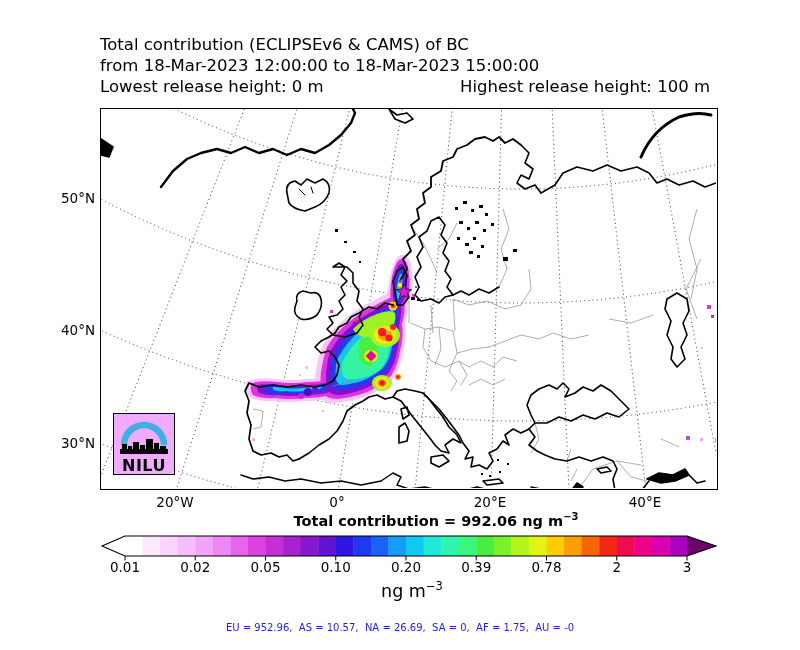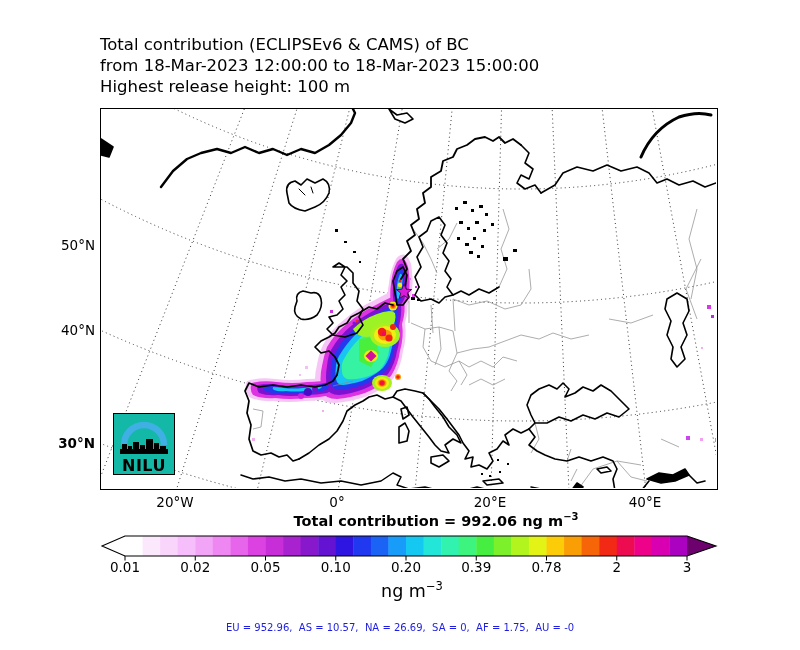--- a/index.html
+++ b/index.html
@@ -8,38 +8,39 @@
   
   #hdr{left:100px;top:34px;width:618px;font-size:16.5px;line-height:21px;}
   #hdr .t{white-space:nowrap;}
   #relline{left:100px;top:77px;width:610px;display:flex;justify-content:space-between;font-size:16.5px;white-space:nowrap;}
   
   #map{left:100px;top:108px;width:618px;height:382px;border:1.5px solid #000;box-sizing:border-box;background:#fff;}
   #map svg{position:absolute;left:0;top:0;overflow:hidden;}
   .latlab{font-size:13.5px;width:38px;text-align:right;}
   .lonlab{font-size:13.5px;width:60px;text-align:center;}
   
-  #logo{left:113px;top:413px;width:62px;height:62px;border:1.8px solid #000;background:#14b8a6;box-sizing:border-box;text-align:center;}
+  #logo{left:113px;top:413px;width:62px;height:62px;border:1.8px solid #000;background:#f0abfc;box-sizing:border-box;text-align:center;}
   #logo .word{font-weight:bold;font-size:16px;letter-spacing:.5px;line-height:15px;margin-top:-2px;}
   
   #cbar-title{left:0;top:511px;width:800px;text-align:center;font-size:14.5px;font-weight:bold;padding-left:36px;}
   #cbar-title sup{font-size:10px;}
   #cbar-labels span{position:absolute;top:0;font-size:13.5px;text-align:center;}
   #unit{left:0;top:579px;width:800px;text-align:center;font-size:17.5px;padding-left:12px;}
   #unit sup{font-size:11.5px;}
   #footer{left:0;top:622px;width:800px;text-align:center;font-size:10px;white-space:pre;}
 </style>
 </head>
 <body>
 
 <div id="hdr" class="abs">
   <div class="t">Total contribution (ECLIPSEv6 &amp; CAMS) of BC</div>
   <div class="t">from 18-Mar-2023 12:00:00 to 18-Mar-2023 15:00:00</div>
 </div>
 <div id="relline" class="abs">
+  <span>Lowest release height: 0 m</span>
   <span>Highest release height: 100 m</span>
 </div>
 
 <div id="map" class="abs">
 <svg width="615" height="379" viewBox="0 0 615 379">
 
   <g stroke="#1a1a1a" stroke-width="0.9" stroke-dasharray="1 3.2" fill="none" opacity="0.95">
     <line x1="420" y1="-708" x2="-6" y2="382"></line>
     <line x1="420" y1="-708" x2="75" y2="382"></line>
     <line x1="420" y1="-708" x2="156" y2="382"></line>
@@ -266,23 +267,23 @@
       <rect x="18" y="28" width="6" height="8"></rect>
         <rect x="25" y="31" width="5" height="5"></rect>
       <rect x="31" y="25" width="7" height="11"></rect>
         <rect x="39" y="29" width="5" height="7"></rect>
       <rect x="45" y="32" width="6" height="4"></rect>
     </g>
   </svg>
   <div class="word">NILU</div>
 </div>
 
-<div class="abs latlab" style="left:57px;top:190px;margin-top:47px;">50°N</div>
+<div class="abs latlab" style="left:57px;top:190px;">50°N</div>
 <div class="abs latlab" style="left:57px;top:322px;">40°N</div>
-<div class="abs latlab" style="left:57px;top:435px;font-weight:bold;">30°N</div>
+<div class="abs latlab" style="left:57px;top:435px;">30°N</div>
 <div class="abs lonlab" style="left:145px;top:494px;">20°W</div>
 <div class="abs lonlab" style="left:307px;top:494px;">0°</div>
 <div class="abs lonlab" style="left:460px;top:494px;">20°E</div>
 <div class="abs lonlab" style="left:615px;top:494px;">40°E</div>
 
 <div id="cbar-title" class="abs">
   <span>Total contribution = 992.06 ng m</span><sup>−3</sup>
 </div>
 <svg id="cbar-svg" class="abs" style="left:0;top:532px;" width="800" height="32">
     <polygon points="125,4 125,24 102,14" fill="#ffffff"></polygon>

